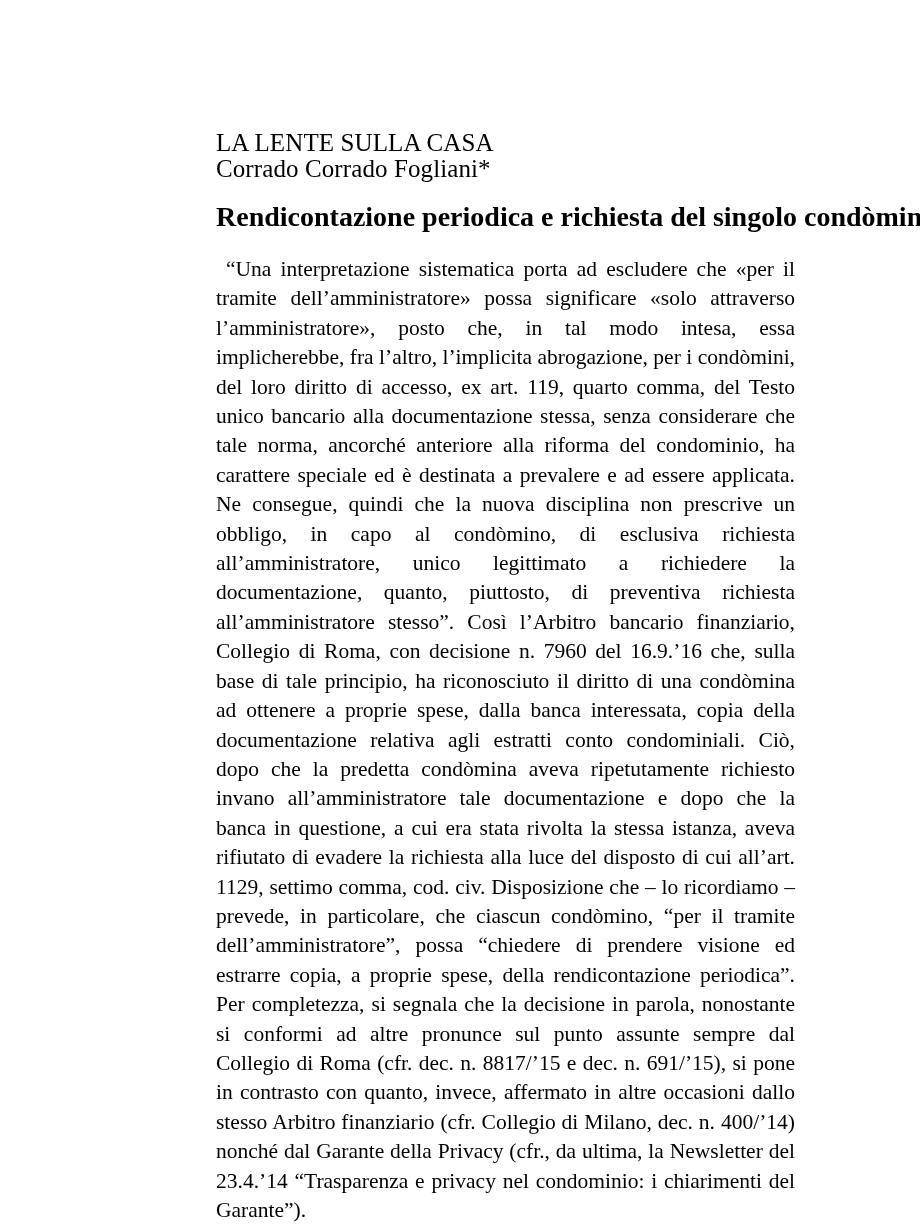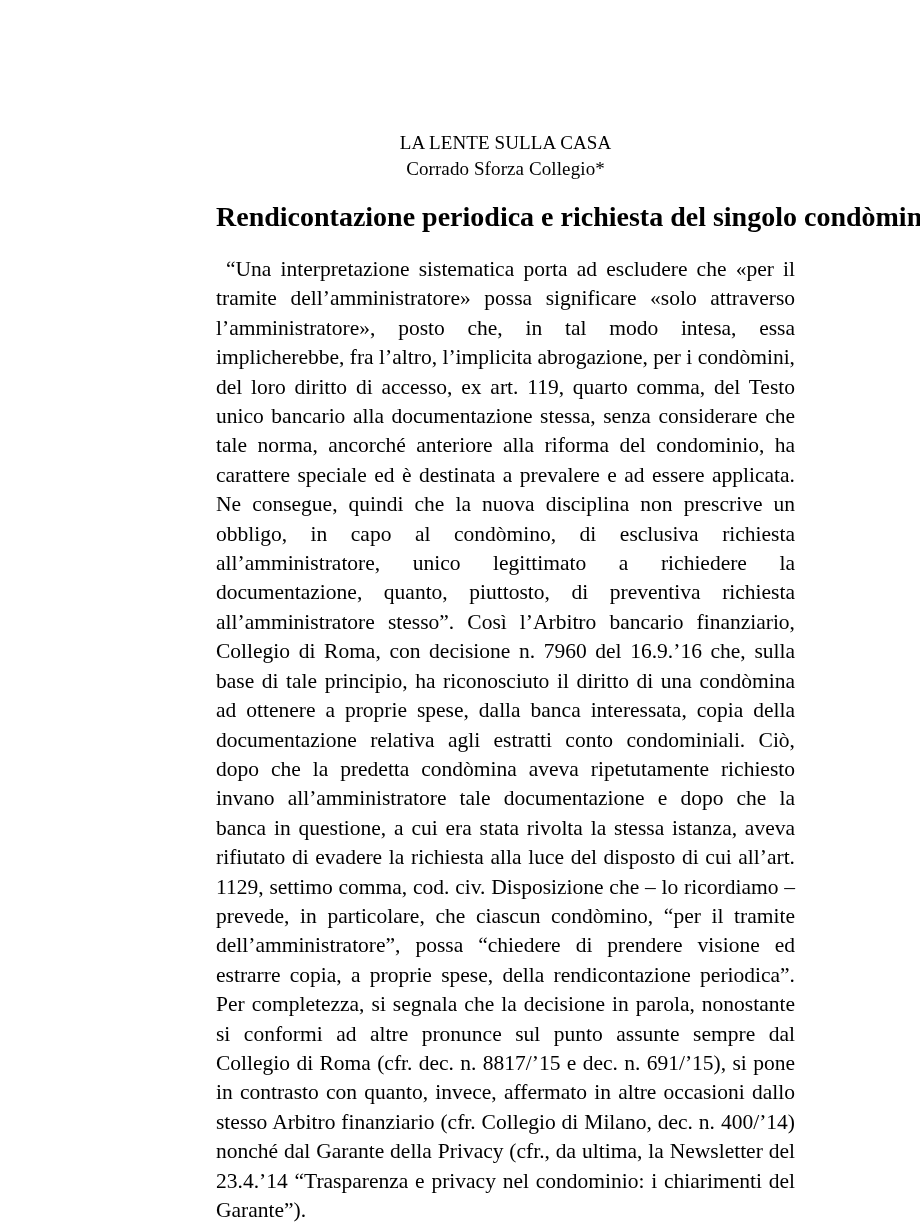--- a/index.html
+++ b/index.html
@@ -22,24 +22,23 @@
     background: #ffffff;
     overflow: hidden;
   }
   .content {
     position: absolute;
     left: 216px;
     top: 130px;
     width: 579px;
   }
   .masthead {
-    font-size: 19px;
+    font-size: 25px;
     line-height: 25.5px;
     letter-spacing: 0.1px;
-    text-align: center;
   }
   .masthead-title {
     display: block;
     white-space: pre;
   }
   .masthead-author {
     display: block;
     white-space: pre;
   }
   .subtitle {
@@ -65,21 +64,21 @@
   }
 </style>
 </head>
 <body>
 
 <div class="page">
   <div class="content">
 
     <div class="masthead">
       <span class="masthead-title">LA LENTE SULLA CASA</span>
-      <span class="masthead-author">Corrado Sforza Collegio*</span>
+      <span class="masthead-author">Corrado Corrado Fogliani*</span>
     </div>
 
     <h2 class="subtitle">Rendicontazione periodica e richiesta del singolo condòmino</h2>
 
     <p class="body-text">“Una interpretazione sistematica porta ad escludere che «per il tramite dell’amministratore» possa significare «solo attraverso l’amministratore», posto che, in tal modo intesa, essa implicherebbe, fra l’altro, l’implicita abrogazione, per i condòmini, del loro diritto di accesso, ex art. 119, quarto comma, del Testo unico bancario alla documentazione stessa, senza considerare che tale norma, ancorché anteriore alla riforma del condominio, ha carattere speciale ed è destinata a prevalere e ad essere applicata. Ne consegue, quindi che la nuova disciplina non prescrive un obbligo, in capo al condòmino, di esclusiva richiesta all’amministratore, unico legittimato a richiedere la documentazione, quanto, piuttosto, di preventiva richiesta all’amministratore stesso”. Così l’Arbitro bancario finanziario, Collegio di Roma, con decisione n. 7960 del 16.9.’16 che, sulla base di tale principio, ha riconosciuto il diritto di una condòmina ad ottenere a proprie spese, dalla banca interessata, copia della documentazione relativa agli estratti conto condominiali. Ciò, dopo che la predetta condòmina aveva ripetutamente richiesto invano all’amministratore tale documentazione e dopo che la banca in questione, a cui era stata rivolta la stessa istanza, aveva rifiutato di evadere la richiesta alla luce del disposto di cui all’art. 1129, settimo comma, cod. civ. Disposizione che – lo ricordiamo – prevede, in particolare, che ciascun condòmino, “per il tramite dell’amministratore”, possa “chiedere di prendere visione ed estrarre copia, a proprie spese, della rendicontazione periodica”. Per completezza, si segnala che la decisione in parola, nonostante si conformi ad altre pronunce sul punto assunte sempre dal Collegio di Roma (cfr. dec. n. 8817/’15 e dec. n. 691/’15), si pone in contrasto con quanto, invece, affermato in altre occasioni dallo stesso Arbitro finanziario (cfr. Collegio di Milano, dec. n. 400/’14) nonché dal Garante della Privacy (cfr., da ultima, la Newsletter del 23.4.’14 “Trasparenza e privacy nel condominio: i chiarimenti del Garante”).</p>
 
   </div>
 </div>
 
 </body></html>

